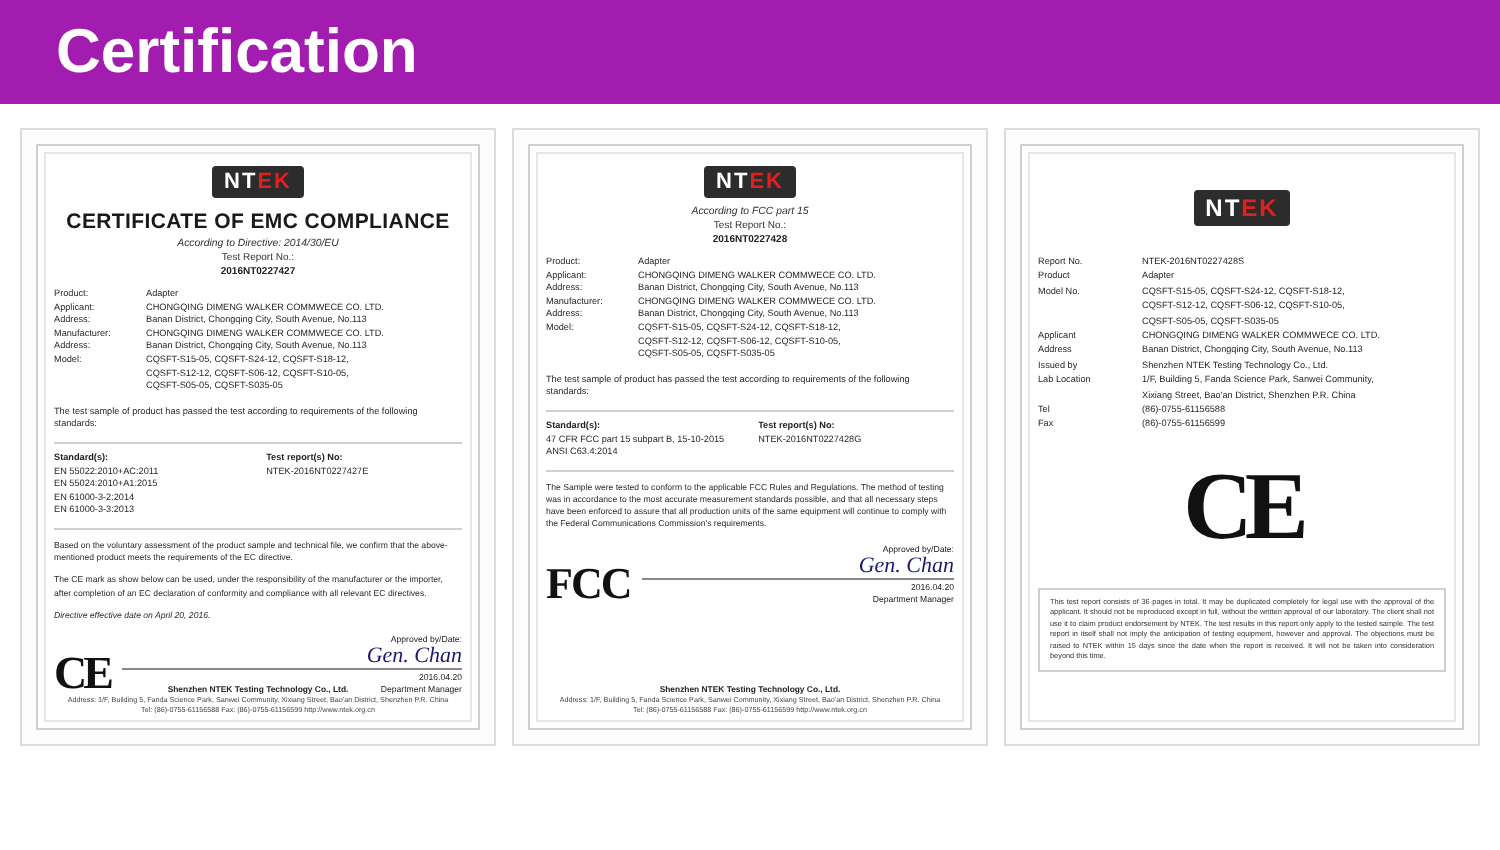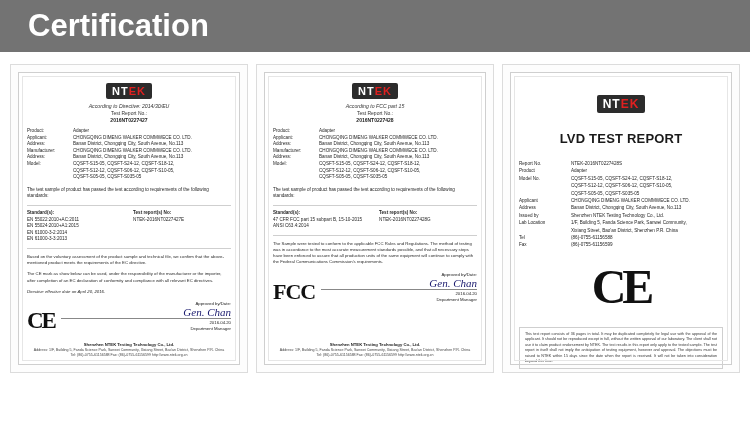--- a/index.html
+++ b/index.html
@@ -6,21 +6,21 @@
   body{
     width:750px;height:425px;
     background:#ffffff;
     font-family:"Liberation Sans", sans-serif;
     overflow:hidden;
   }
   .page{position:relative;width:750px;height:425px;background:#fff;}
 
   
   .banner{
-    width:750px;height:52px;background:#737373;
+    width:750px;height:52px;background:#a21caf;
     display:flex;align-items:center;
   }
   .banner-title{
     color:#ffffff;
     font-size:31px;
     font-weight:bold;
     letter-spacing:0px;
     padding-left:28px;
     line-height:52px;
   }
@@ -239,20 +239,21 @@
 
     <div class="cert">
       <div class="cert-inner">
 
         <div class="ntek">
           <span class="ntek-box">
             <span class="t">NT</span><span class="red">EK</span>
           </span>
         </div>
 
+        <div class="cert-title">CERTIFICATE OF EMC COMPLIANCE</div>
         <div class="cert-sub">According to Directive: 2014/30/EU</div>
         <div class="cert-sub2">Test Report No.:</div>
         <div class="cert-no">2016NT0227427</div>
 
         <div class="fields">
           <div class="frow">
               <div class="fkey">Product:</div>
               <div class="fval">Adapter</div>
             </div>
           <div class="frow">
@@ -425,21 +426,20 @@
 
     <div class="cert">
       <div class="cert-inner">
 
         <div class="ntek" style="margin-top:16px;">
           <span class="ntek-box" style="font-size:12px;">
             <span class="t">NT</span><span class="red">EK</span>
           </span>
         </div>
 
-        <div class="cert-title big">LVD TEST REPORT</div>
 
         <div class="fields lvd-fields" style="margin-top:14px;">
           <div class="frow">
               <div class="fkey">Report No.</div>
               <div class="fval">NTEK-2016NT0227428S</div>
             </div>
           <div class="frow">
               <div class="fkey">Product</div>
               <div class="fval">Adapter</div>
             </div>

